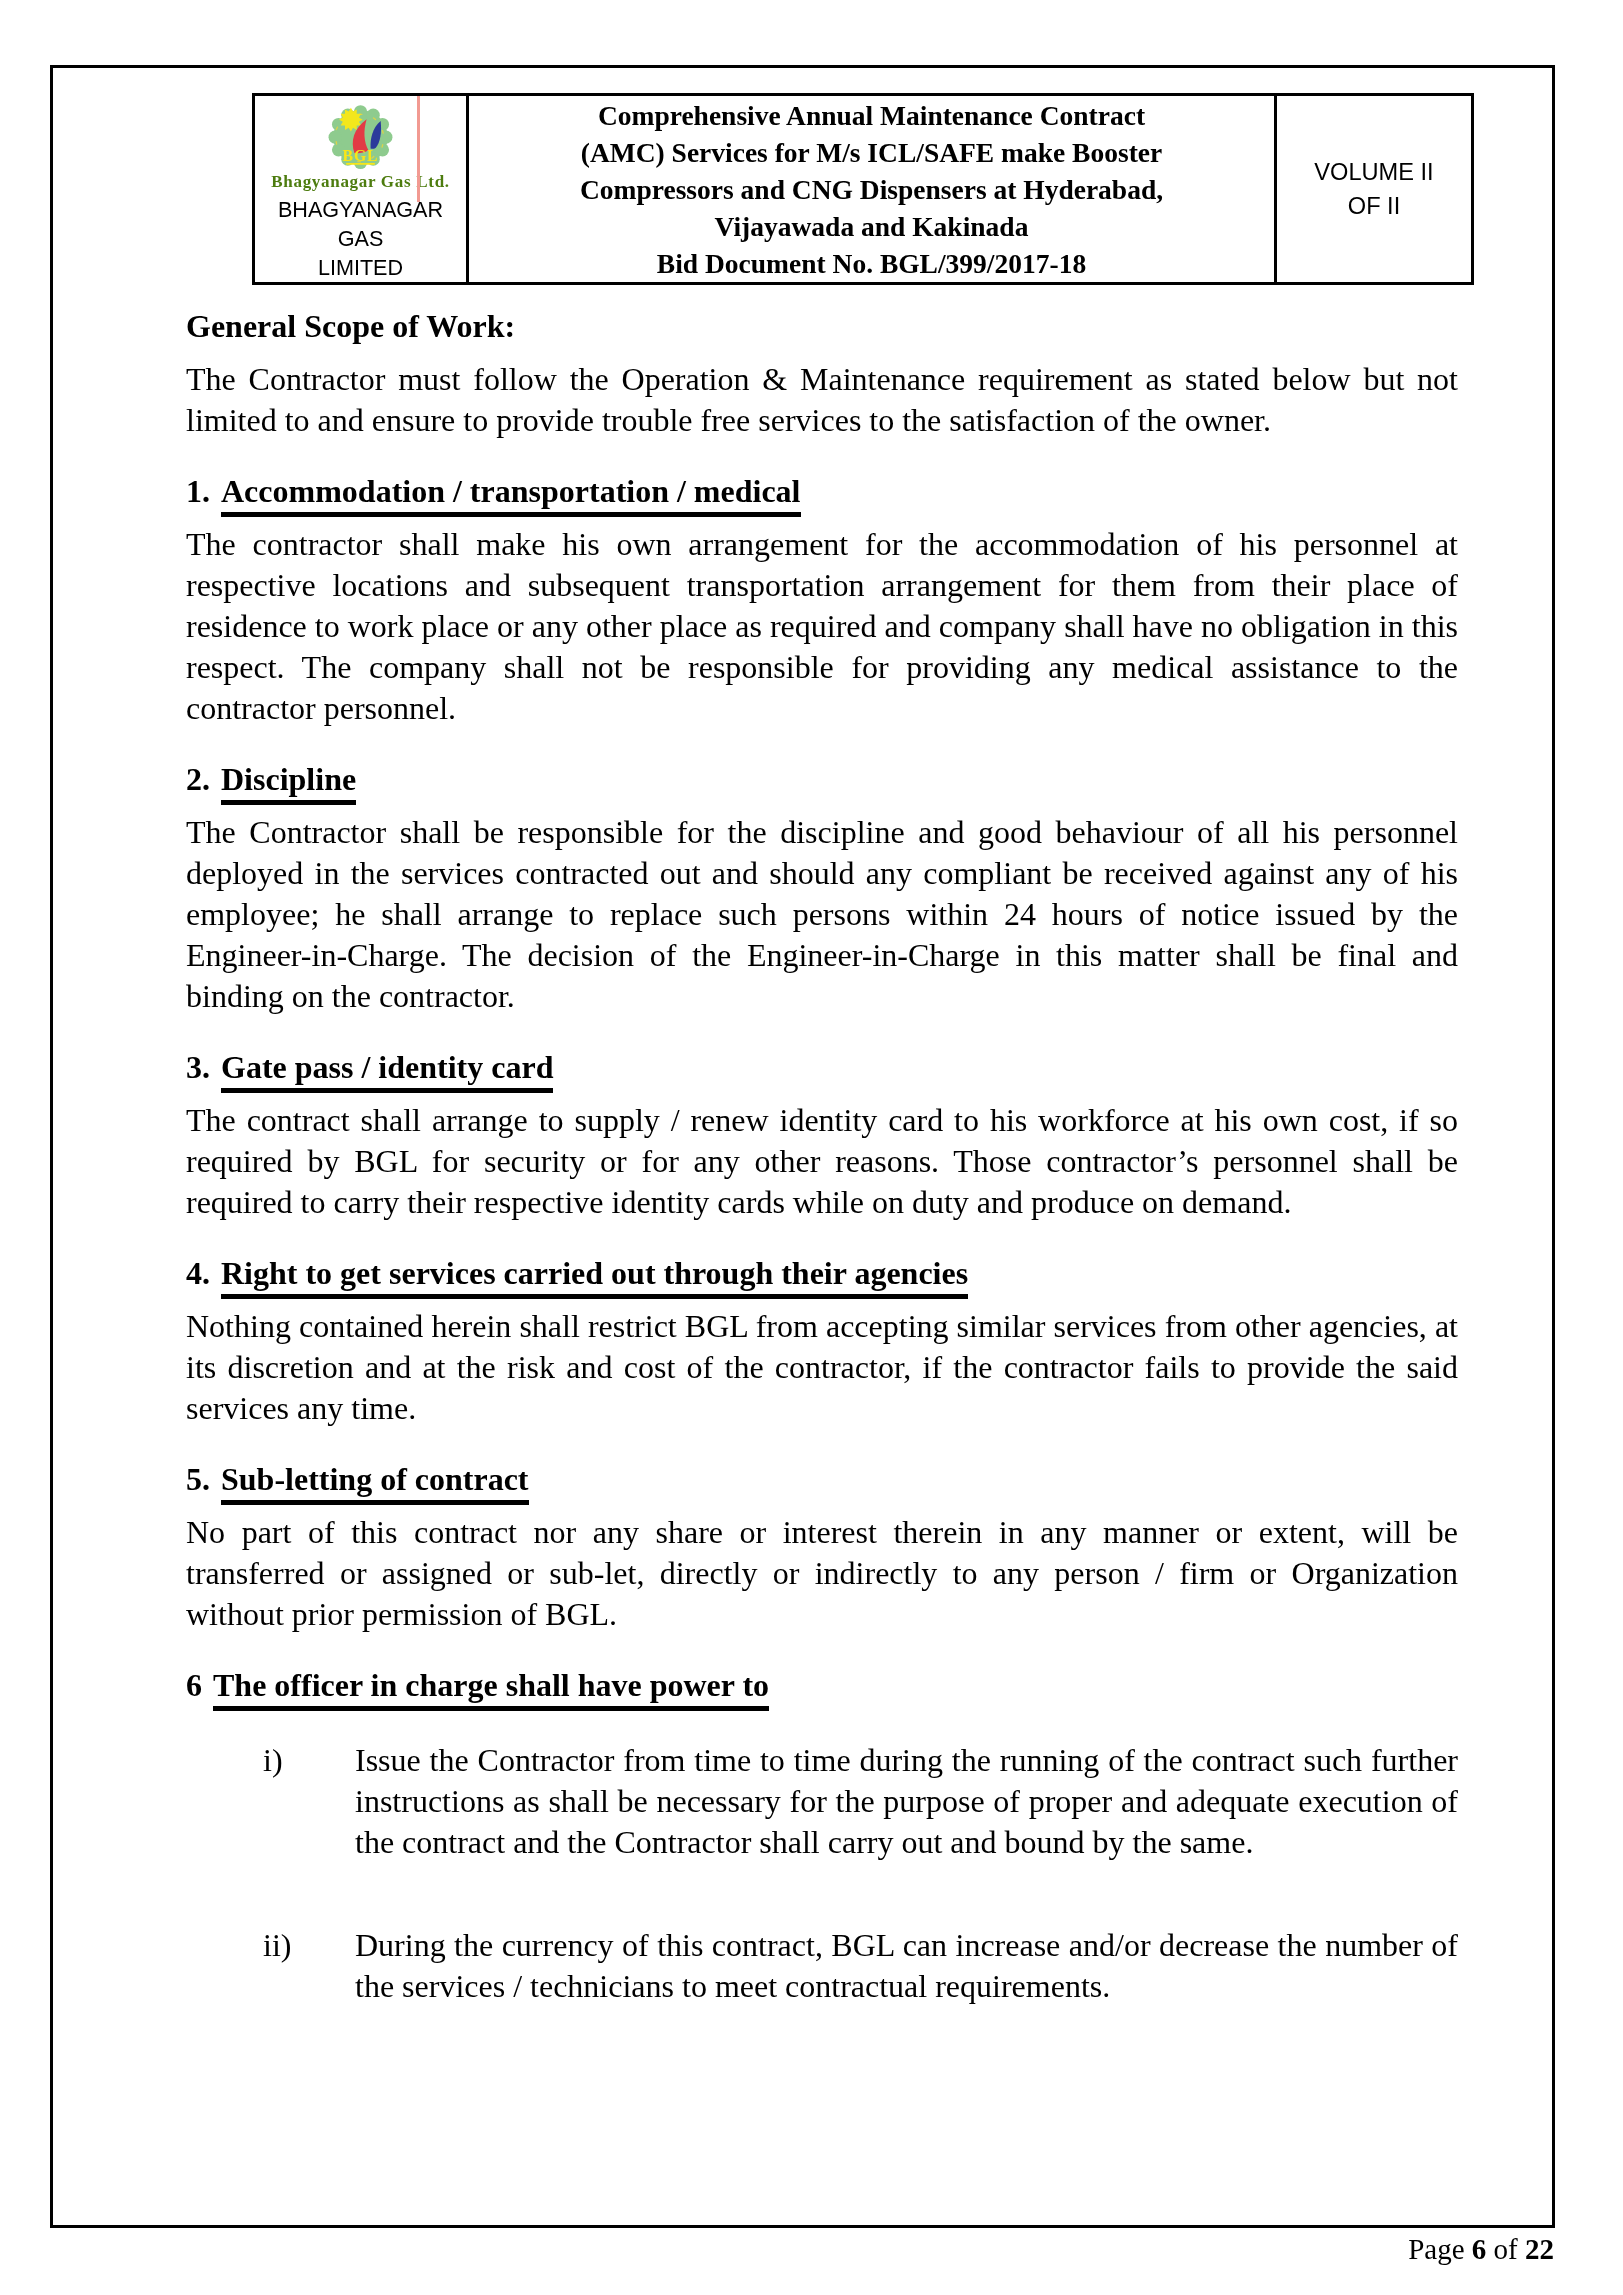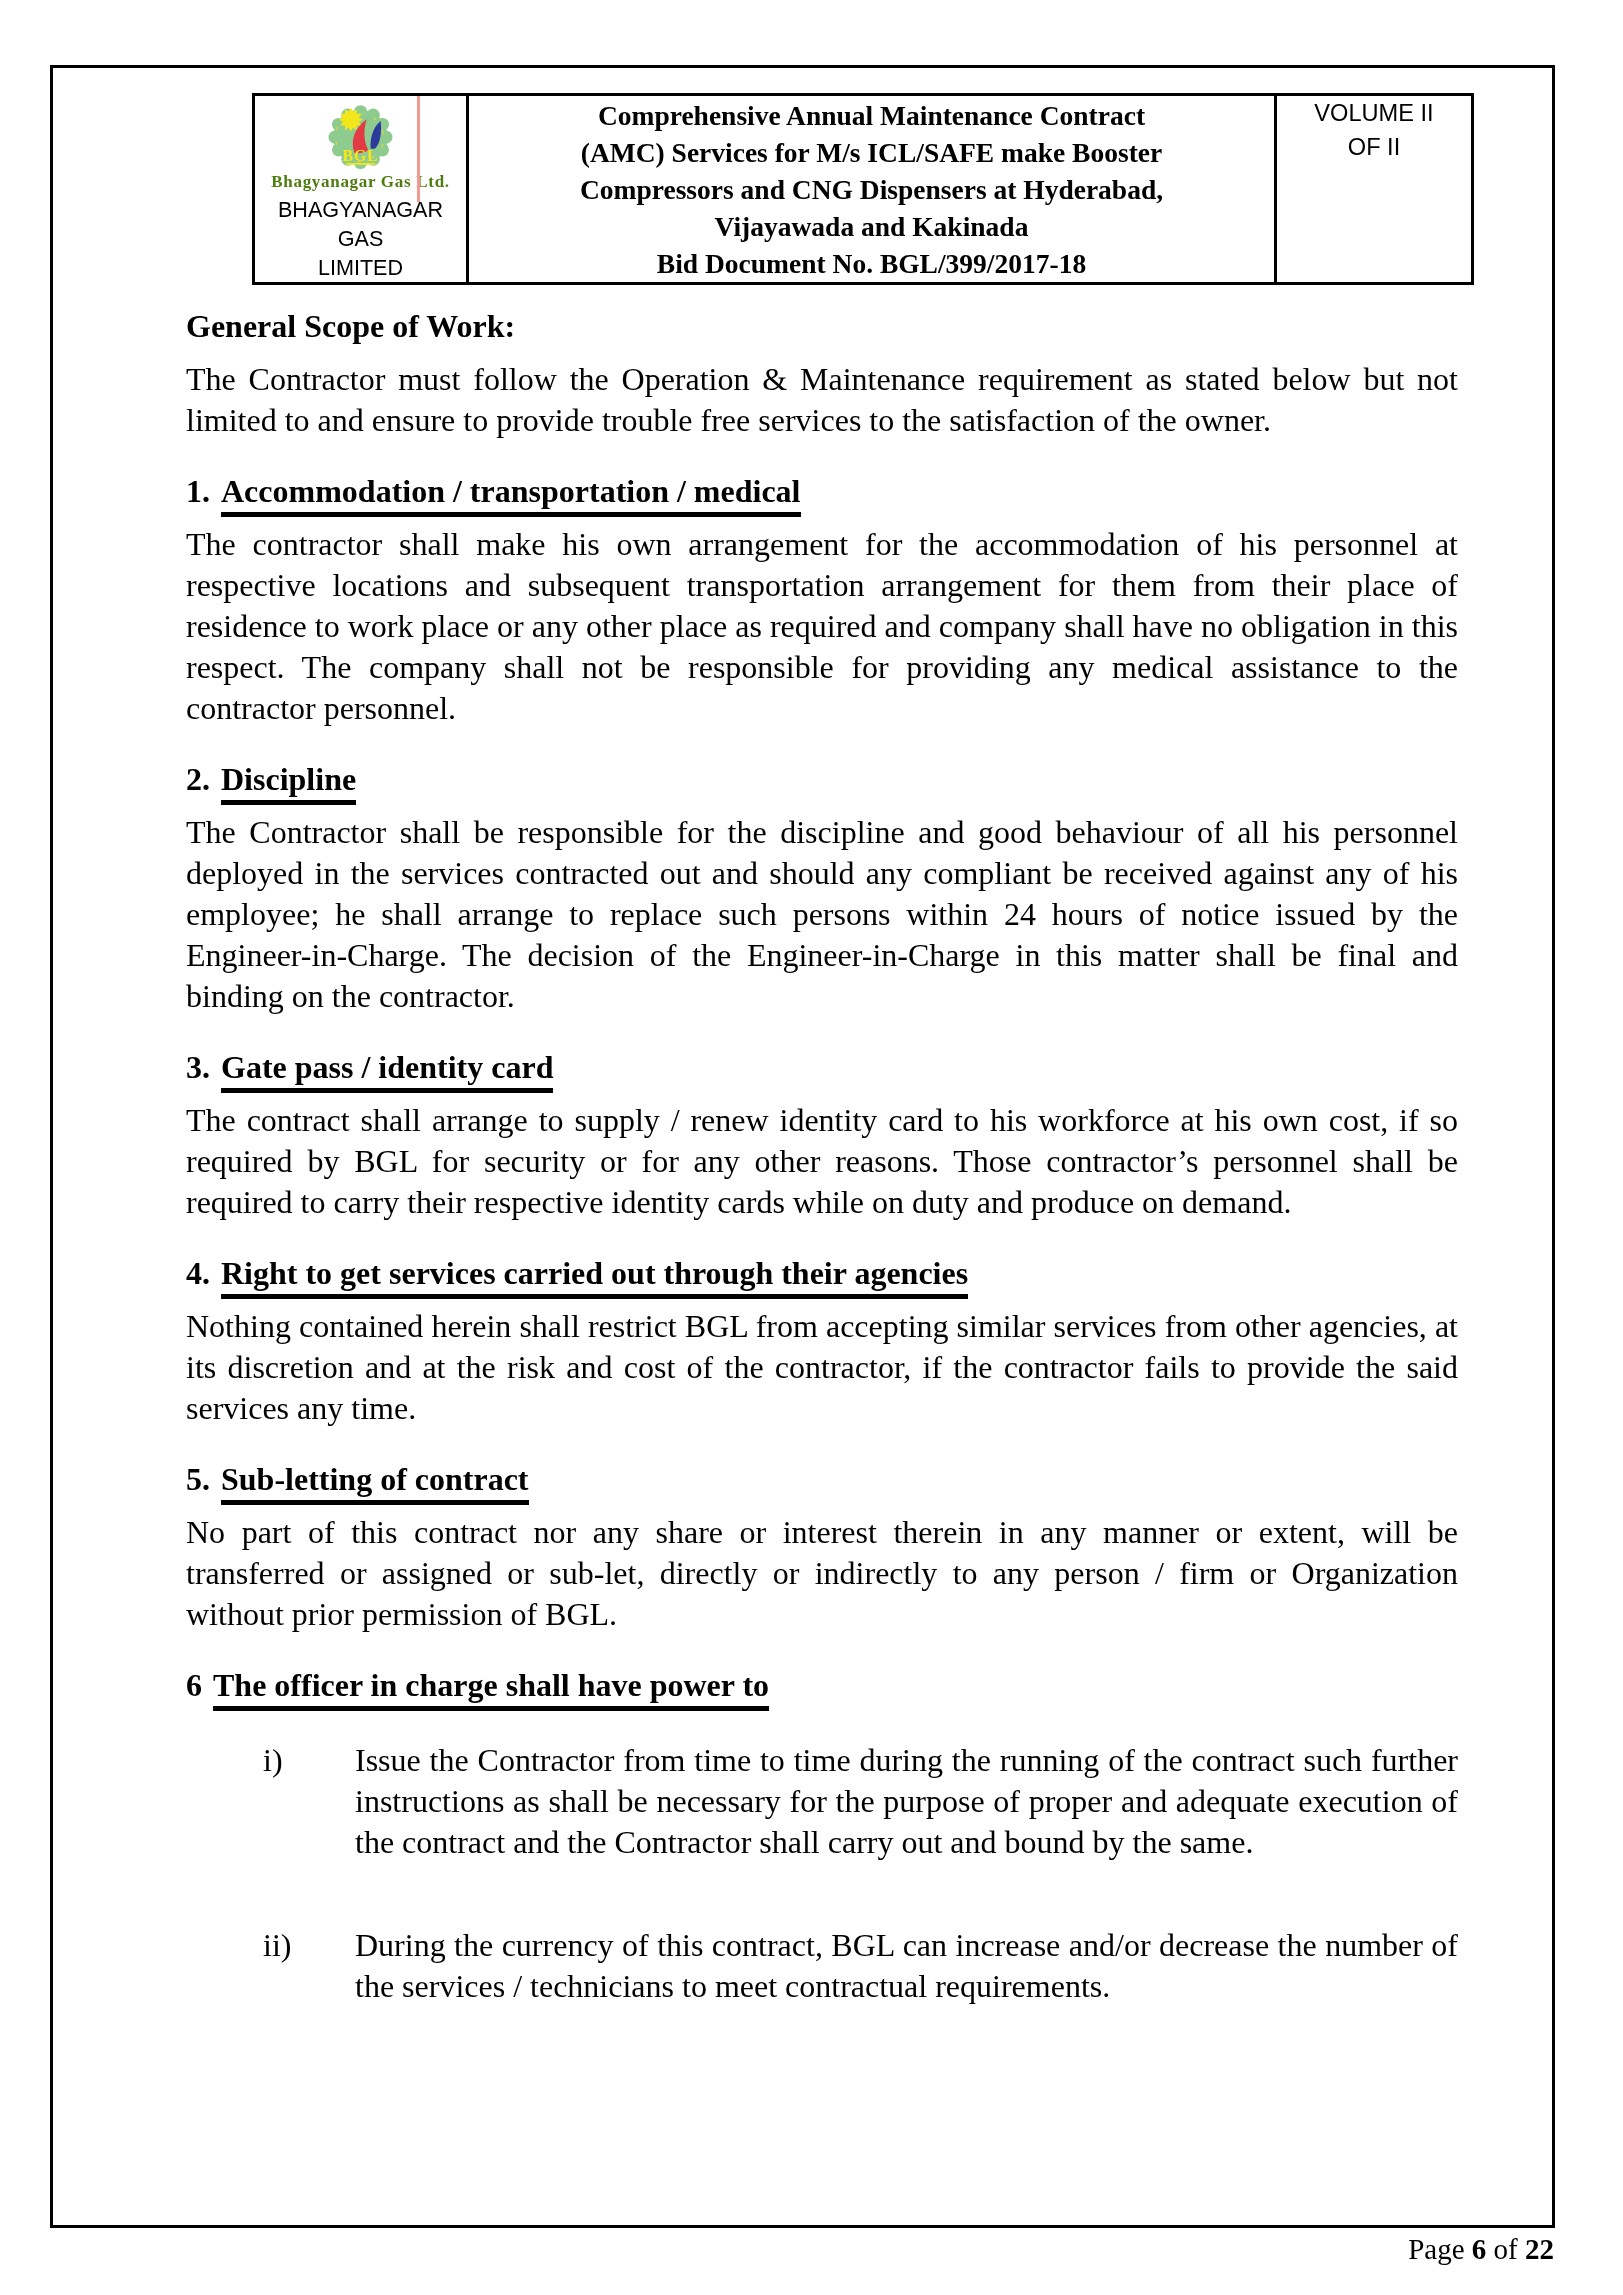--- a/index.html
+++ b/index.html
@@ -14,21 +14,21 @@
   }
   
   .header-table{
     display:flex;margin:25px 0 0 199px;width:1222px;height:192px;
     border:3.3px solid #000;box-sizing:border-box;
   }
   .cell{border-right:3.3px solid #000;box-sizing:border-box;position:relative;background:#fff;}
   .cell:last-child{border-right:none;}
   .logo-cell{width:214px;display:flex;flex-direction:column;align-items:center;padding-top:6.5px;}
   .title-cell{flex:1;display:flex;align-items:center;justify-content:center;}
-  .volume-cell{width:194px;display:flex;justify-content:center;}
+  .volume-cell{width:194px;display:flex;align-items:center;justify-content:center;}
   .multiline{white-space:pre-line;}
   .logo{width:115px;height:114px;display:block;}
   .logo-subtext{
     font-size:17px;line-height:19.6px;font-weight:bold;color:#4d7c0f;
     letter-spacing:0.7px;margin-top:1.3px;
   }
   .company-name{
     font-family:"Liberation Sans","DejaVu Sans",sans-serif;
     font-size:21.6px;line-height:29px;text-align:center;margin-top:3.3px;
   }

